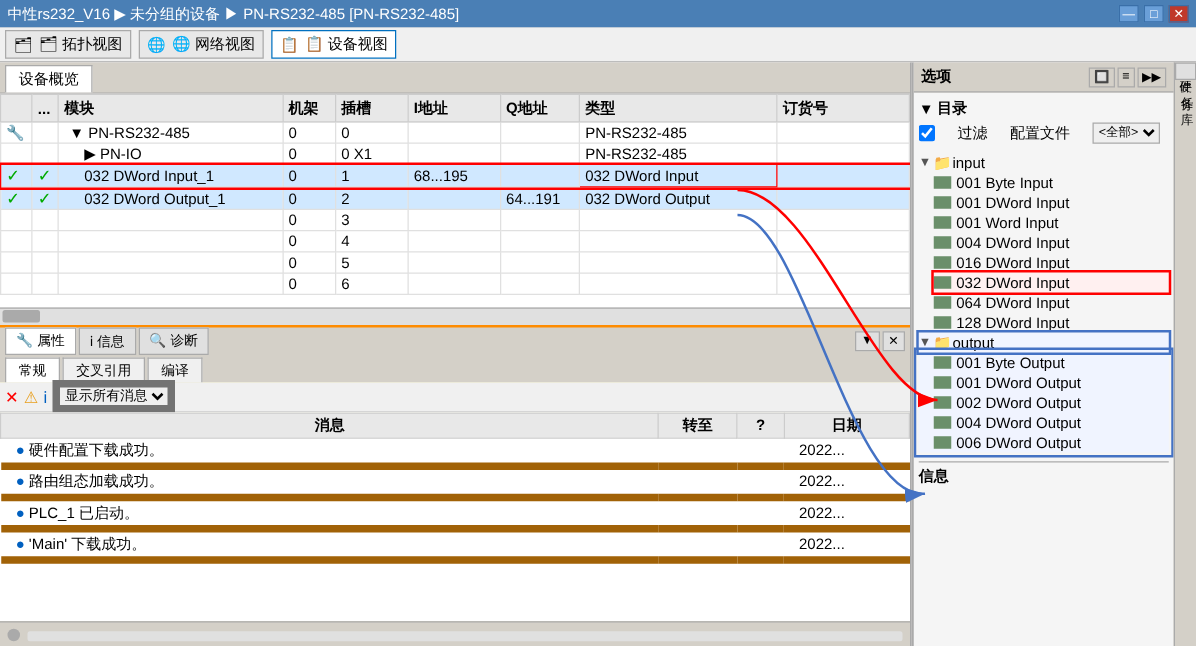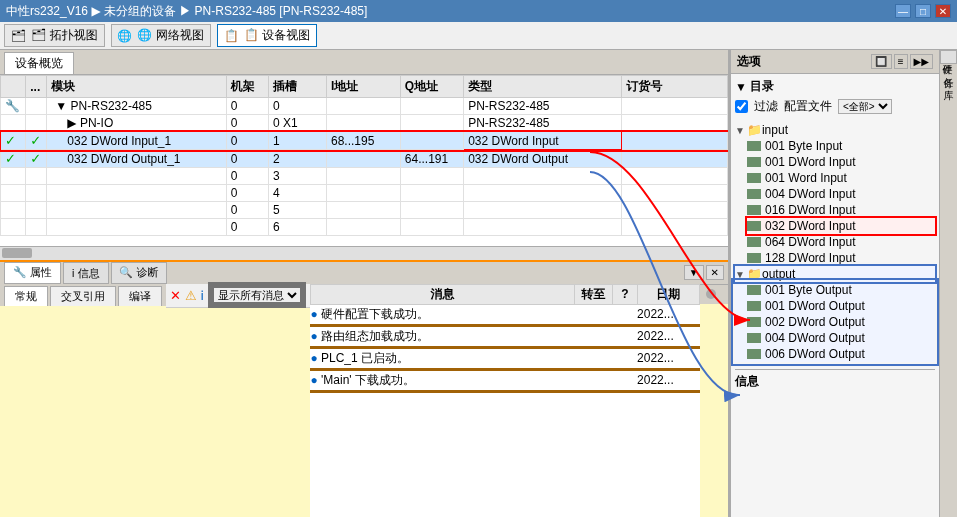--- a/index.html
+++ b/index.html
@@ -109,42 +109,42 @@
       border-bottom: 1px solid #ccc;
       display: flex;
       align-items: center;
       gap: 4px;
       padding: 2px 4px;
       height: 24px;
     }
     .log-table { flex: 1; overflow: auto; background: white; }
     .log-table table { width: 100%; border-collapse: collapse; font-size: 11px; }
     .log-table th { background: #e8e8e8; border: 1px solid #ccc; padding: 1px 4px; }
-    .log-table td { border-bottom: 3px solid #a16207; padding: 1px 0; }
+    .log-table td { border-bottom: 6px solid #a16207; padding: 1px 12px; }
 
     
     .right-panel {
       width: 210px;
       background: #f5f5f5;
       border-left: 2px solid #aaa;
       display: flex;
       flex-direction: column;
     }
     .right-header {
       background: #d4d0c8;
       padding: 3px 6px;
       font-weight: bold;
       border-bottom: 1px solid #aaa;
       display: flex;
       justify-content: space-between;
       align-items: center;
     }
     .search-row { display: flex; align-items: center; gap: 3px; margin-bottom: 4px; }
     .search-input { flex: 1; border: 1px solid #aaa; padding: 1px 3px; font-size: 11px; }
-    .filter-row { display: flex; align-items: center; gap: 6px; margin-bottom: 4px; font-size: 11px; }
+    .filter-row { display: flex; gap: 18px; margin-bottom: 4px; font-size: 11px; }
 
     .tree-item { display: flex; align-items: center; padding: 1px 0; cursor: pointer; font-size: 11px; }
     .tree-arrow { width: 12px; font-size: 10px; color: #555; }
     .tree-folder-icon { color: #e8a020; }
 
     .tree-group { padding-left: 12px; }
 
     
     .info-bar {
       background: #d4d0c8;
@@ -329,21 +329,21 @@
             <button class="bottom-tab">ℹ 信息</button>
             <button class="bottom-tab">🔍 诊断</button>
           </div>
           <div style="display:flex; gap:2px;">
             <button style="font-size:10px; padding:1px 4px; background:#e0e0e0; border:1px solid #aaa;">▼</button>
             <button style="font-size:10px; padding:1px 4px; background:#e0e0e0; border:1px solid #aaa;">✕</button>
           </div>
         </div>
       </div>
 
-      <div style="flex:1; display:flex; flex-direction:row; height:173px; background:#fef9c3;">
+      <div style="flex:1; display:flex; flex-direction:column; height:173px; background:#fef9c3;">
 
         <div style="background:#d4d0c8; display:flex; align-items:flex-end; padding:2px 4px 0; gap:2px; height:22px;">
           <div class="tab active">常规</div>
           <div class="tab">交叉引用</div>
           <div class="tab">编译</div>
         </div>
 
         <div class="bottom-controls">
           <span style="color:red; font-size:13px;">✕</span>
           <span style="color:#e8a020; font-size:13px;">⚠</span>

